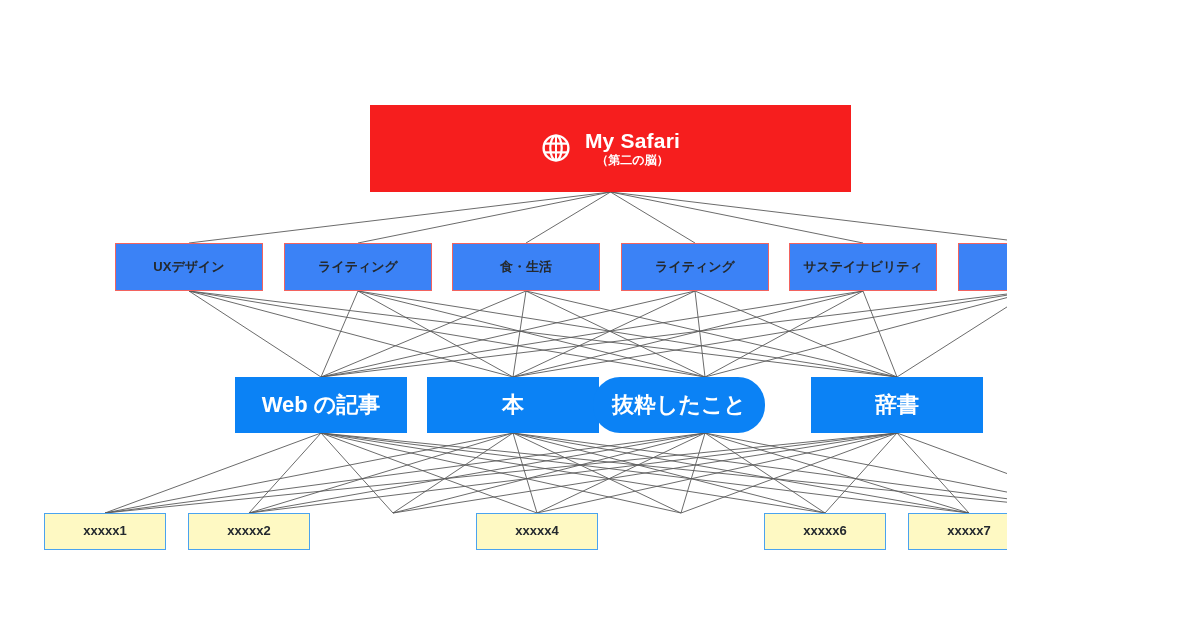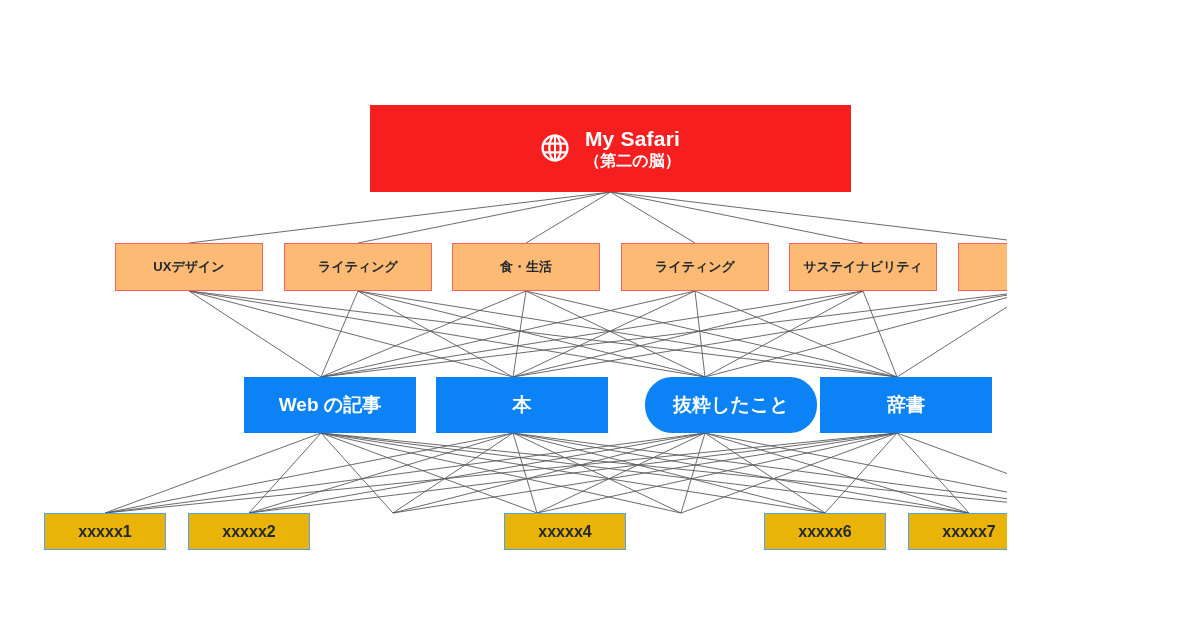--- a/index.html
+++ b/index.html
@@ -46,54 +46,53 @@
     justify-content: center;
     gap: 14px;
   }
   .root-title {
     font-size: 21px;
     font-weight: bold;
     letter-spacing: 0.2px;
     line-height: 1.08;
   }
   .root-sub {
-    font-size: 16px;
+    font-size: 12px;
     font-weight: bold;
     line-height: 1.1;
     margin-top: 1px;
   }
   .globe-icon {
     width: 30px;
     height: 30px;
     display: block;
   }
   
   .node.cat {
-    background: #fdba74;
+    background: #3b82f6;
     border: 1.6px solid #f2635f;
     color: #24292e;
     font-size: 13px;
     font-weight: bold;
     text-align: right;
   }
   
   .node.type {
     background: #0b82f5;
     border: none;
     color: #ffffff;
-    font-size: 19px;
-    font-weight: bold;
-    margin-left: 9px;
+    font-size: 22px;
+    font-weight: bold;
   }
   
   .node.leaf {
-    background: #eab308;
+    background: #fef9c3;
     border: 1.6px solid #4aa3ef;
     color: #24292e;
-    font-size: 16px;
+    font-size: 13px;
     font-weight: bold;
   }
 </style>
 </head>
 <body>
 
 <div id="canvas">
 
   <svg id="edges" viewBox="0 0 1200 635" preserveAspectRatio="none">
       <line x1="610.5" y1="192" x2="189" y2="243" stroke="#5a5a5a" stroke-width="0.9"></line>
@@ -195,33 +194,33 @@
     </div>
     <div class="node cat" style="left: 958px; top: 243px; width: 148px; height: 48px;">
       <span>思考法</span>
     </div>
     <div class="node type" style="left: 235px; top: 377px; width: 172px; height: 56px;">
       <span>Web の記事</span>
     </div>
     <div class="node type" style="left: 427px; top: 377px; width: 172px; height: 56px;">
       <span>本</span>
     </div>
-    <div class="node type" style="left: 636px; top: 377px; width: 172px; height: 56px; border-radius: 27px;">
+    <div class="node type" style="left: 593px; top: 377px; width: 172px; height: 56px; border-radius: 27px;">
       <span>抜粋したこと</span>
     </div>
     <div class="node type" style="left: 811px; top: 377px; width: 172px; height: 56px;">
       <span>辞書</span>
     </div>
     <div class="node leaf" style="left: 44px; top: 513px; width: 122px; height: 37px;">
       <span>xxxxx1</span>
     </div>
     <div class="node leaf" style="left: 188px; top: 513px; width: 122px; height: 37px;">
       <span>xxxxx2</span>
     </div>
-    <div class="node leaf" style="left: 504px; top: 513px; width: 122px; height: 37px;">
+    <div class="node leaf" style="left: 476px; top: 513px; width: 122px; height: 37px;">
       <span>xxxxx4</span>
     </div>
     <div class="node leaf" style="left: 764px; top: 513px; width: 122px; height: 37px;">
       <span>xxxxx6</span>
     </div>
     <div class="node leaf" style="left: 908px; top: 513px; width: 122px; height: 37px;">
       <span>xxxxx7</span>
     </div>
   </div>
 

